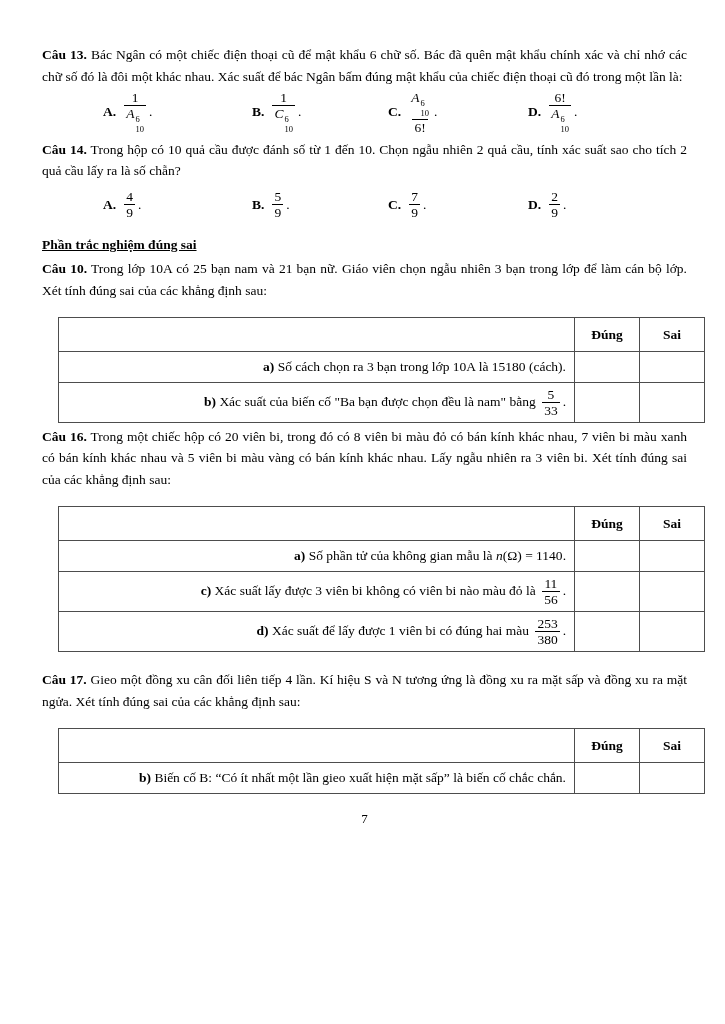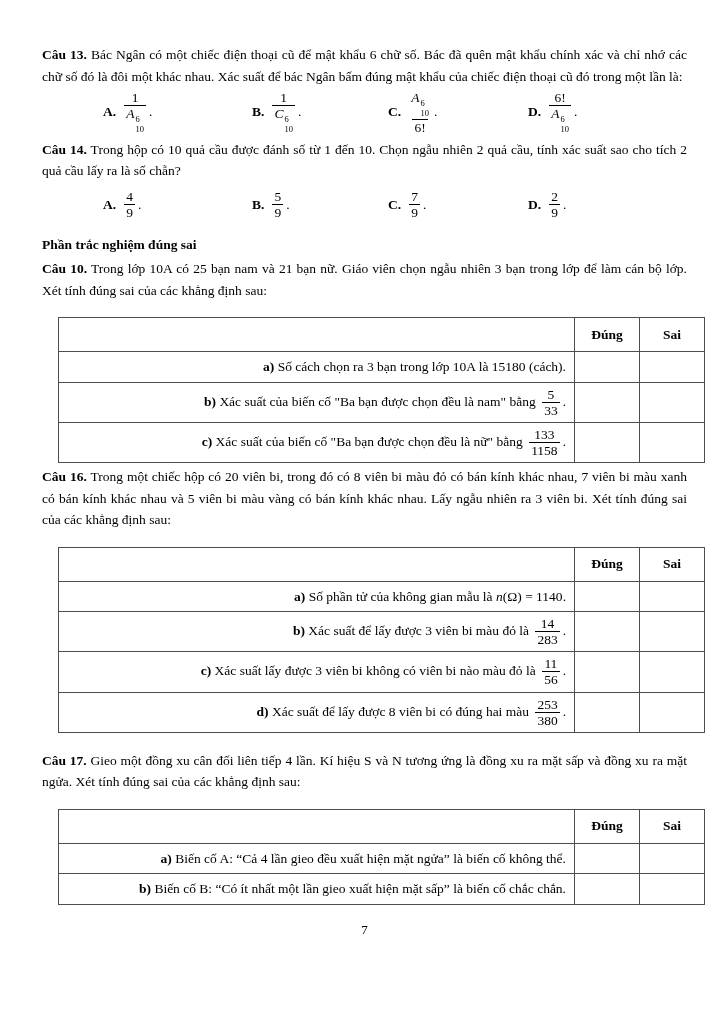--- a/index.html
+++ b/index.html
@@ -54,20 +54,21 @@
     align-items: flex-start;
     font-size: 8.5px;
     line-height: 1.15;
     vertical-align: -4px;
     margin-left: 1px;
     font-style: normal;
   }
 
   .section-hd {
     font-weight: bold;
+    text-decoration: underline;
     margin: 9px 0 3px 0;
     line-height: 21.5px;
   }
 
   
   table.tf {
     border-collapse: collapse;
     margin: 16px 0 3px 16px;
     width: 626px;
     table-layout: fixed;
@@ -198,63 +199,47 @@
       <td class="tfc"></td>
     </tr>
     <tr class="body-row">
       <td class="stmt"><span class="rowlabel">b)</span><span> Xác suất của biến cố "Ba bạn được chọn đều là nam" bằng </span><span class="frac">
               <span class="fnum">5</span>
               <span class="fden">33</span>
             </span><span>.</span></td>
       <td class="tfc"></td>
       <td class="tfc"></td>
     </tr>
-    <tr class="body-row">
-      <td class="stmt"><span class="rowlabel">c)</span><span> Xác suất của biến cố "Ba bạn được chọn đều là nữ" bằng </span><span class="frac">
-              <span class="fnum">133</span>
-              <span class="fden">1158</span>
-            </span><span>.</span></td>
-      <td class="tfc"></td>
-      <td class="tfc"></td>
-    </tr>
   </tbody>
     </table>
 
   <p class="qpara"><span class="qlabel">Câu 16.</span><span> Trong một chiếc hộp có 20 viên bi, trong đó có 8 viên bi màu đỏ có bán kính khác nhau, 7 viên bi màu xanh có bán kính khác nhau và 5 viên bi màu vàng có bán kính khác nhau. Lấy ngẫu nhiên ra 3 viên bi. Xét tính đúng sai của các khẳng định sau:</span></p>
 
   <table class="tf">
     <tbody>
         <tr class="hdr">
       <td class="stmt"></td>
       <td class="tfc">Đúng</td>
       <td class="tfc">Sai</td>
     </tr>
     <tr class="body-row">
       <td class="stmt"><span class="rowlabel">a)</span><span> Số phần tử của không gian mẫu là </span><span class="mvar">n</span><span>(Ω) = 1140</span><span>.</span></td>
       <td class="tfc"></td>
       <td class="tfc"></td>
     </tr>
     <tr class="body-row">
-      <td class="stmt"><span class="rowlabel">b)</span><span> Xác suất để lấy được 3 viên bi màu đỏ là </span><span class="frac">
-              <span class="fnum">14</span>
-              <span class="fden">283</span>
-            </span><span>.</span></td>
-      <td class="tfc"></td>
-      <td class="tfc"></td>
-    </tr>
-    <tr class="body-row">
       <td class="stmt"><span class="rowlabel">c)</span><span> Xác suất lấy được 3 viên bi không có viên bi nào màu đỏ là </span><span class="frac">
               <span class="fnum">11</span>
               <span class="fden">56</span>
             </span><span>.</span></td>
       <td class="tfc"></td>
       <td class="tfc"></td>
     </tr>
     <tr class="body-row">
-      <td class="stmt"><span class="rowlabel">d)</span><span> Xác suất để lấy được 8 viên bi có đúng hai màu </span><span class="frac">
+      <td class="stmt"><span class="rowlabel">d)</span><span> Xác suất để lấy được 1 viên bi có đúng hai màu </span><span class="frac">
               <span class="fnum">253</span>
               <span class="fden">380</span>
             </span><span>.</span></td>
       <td class="tfc"></td>
       <td class="tfc"></td>
     </tr>
   </tbody>
     </table>
 
   <div class="spacer-q17"></div>
@@ -262,25 +247,20 @@
   <p class="qpara"><span class="qlabel">Câu 17.</span><span> Gieo một đồng xu cân đối liên tiếp 4 lần. Kí hiệu S và N tương ứng là đồng xu ra mặt sấp và đồng xu ra mặt ngửa. Xét tính đúng sai của các khẳng định sau:</span></p>
 
   <table class="tf">
     <tbody>
         <tr class="hdr">
       <td class="stmt"></td>
       <td class="tfc">Đúng</td>
       <td class="tfc">Sai</td>
     </tr>
     <tr class="body-row">
-      <td class="stmt"><span class="rowlabel">a)</span><span> Biến cố A: “Cả 4 lần gieo đều xuất hiện mặt ngửa” là biến cố không thể.</span></td>
-      <td class="tfc"></td>
-      <td class="tfc"></td>
-    </tr>
-    <tr class="body-row">
       <td class="stmt"><span class="rowlabel">b)</span><span> Biến cố B: “Có ít nhất một lần gieo xuất hiện mặt sấp” là biến cố chắc chắn.</span></td>
       <td class="tfc"></td>
       <td class="tfc"></td>
     </tr>
   </tbody>
     </table>
 
   <div class="pgnum">7</div>
 
 </div>

